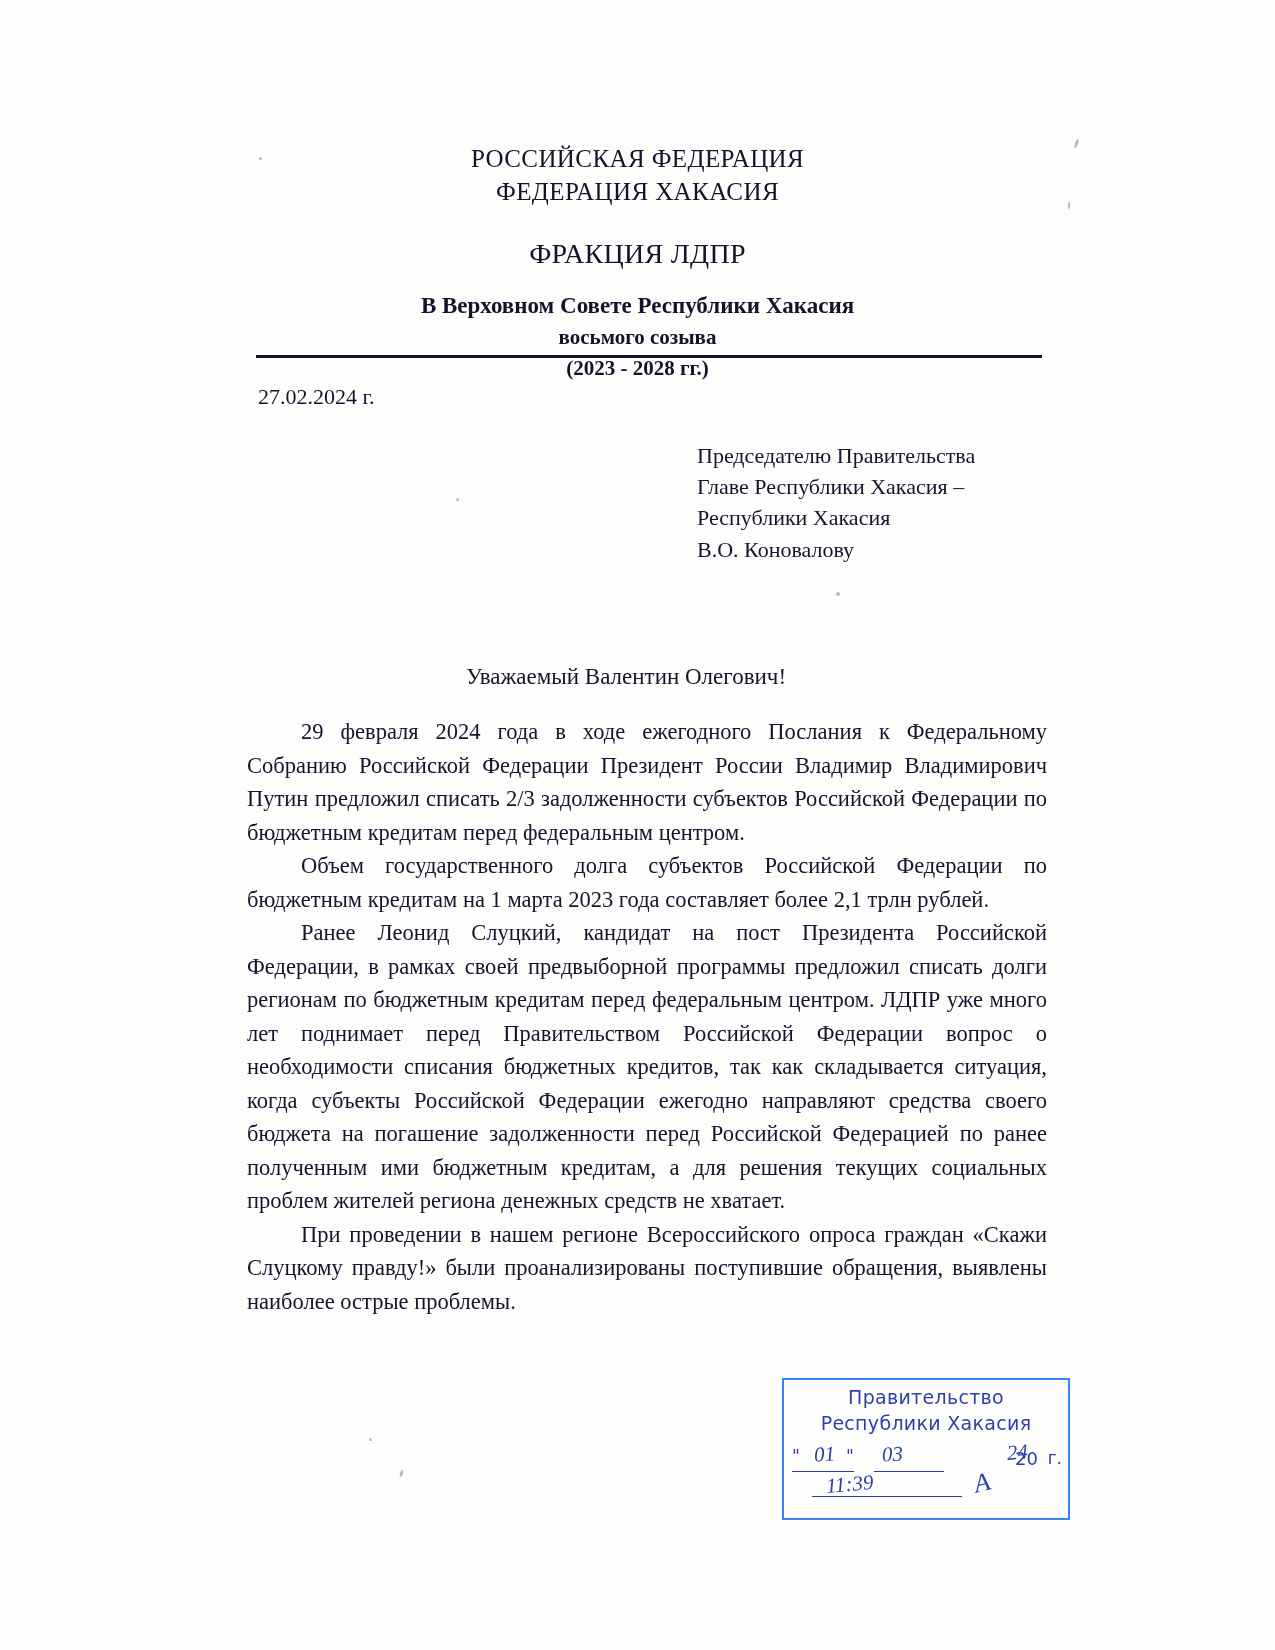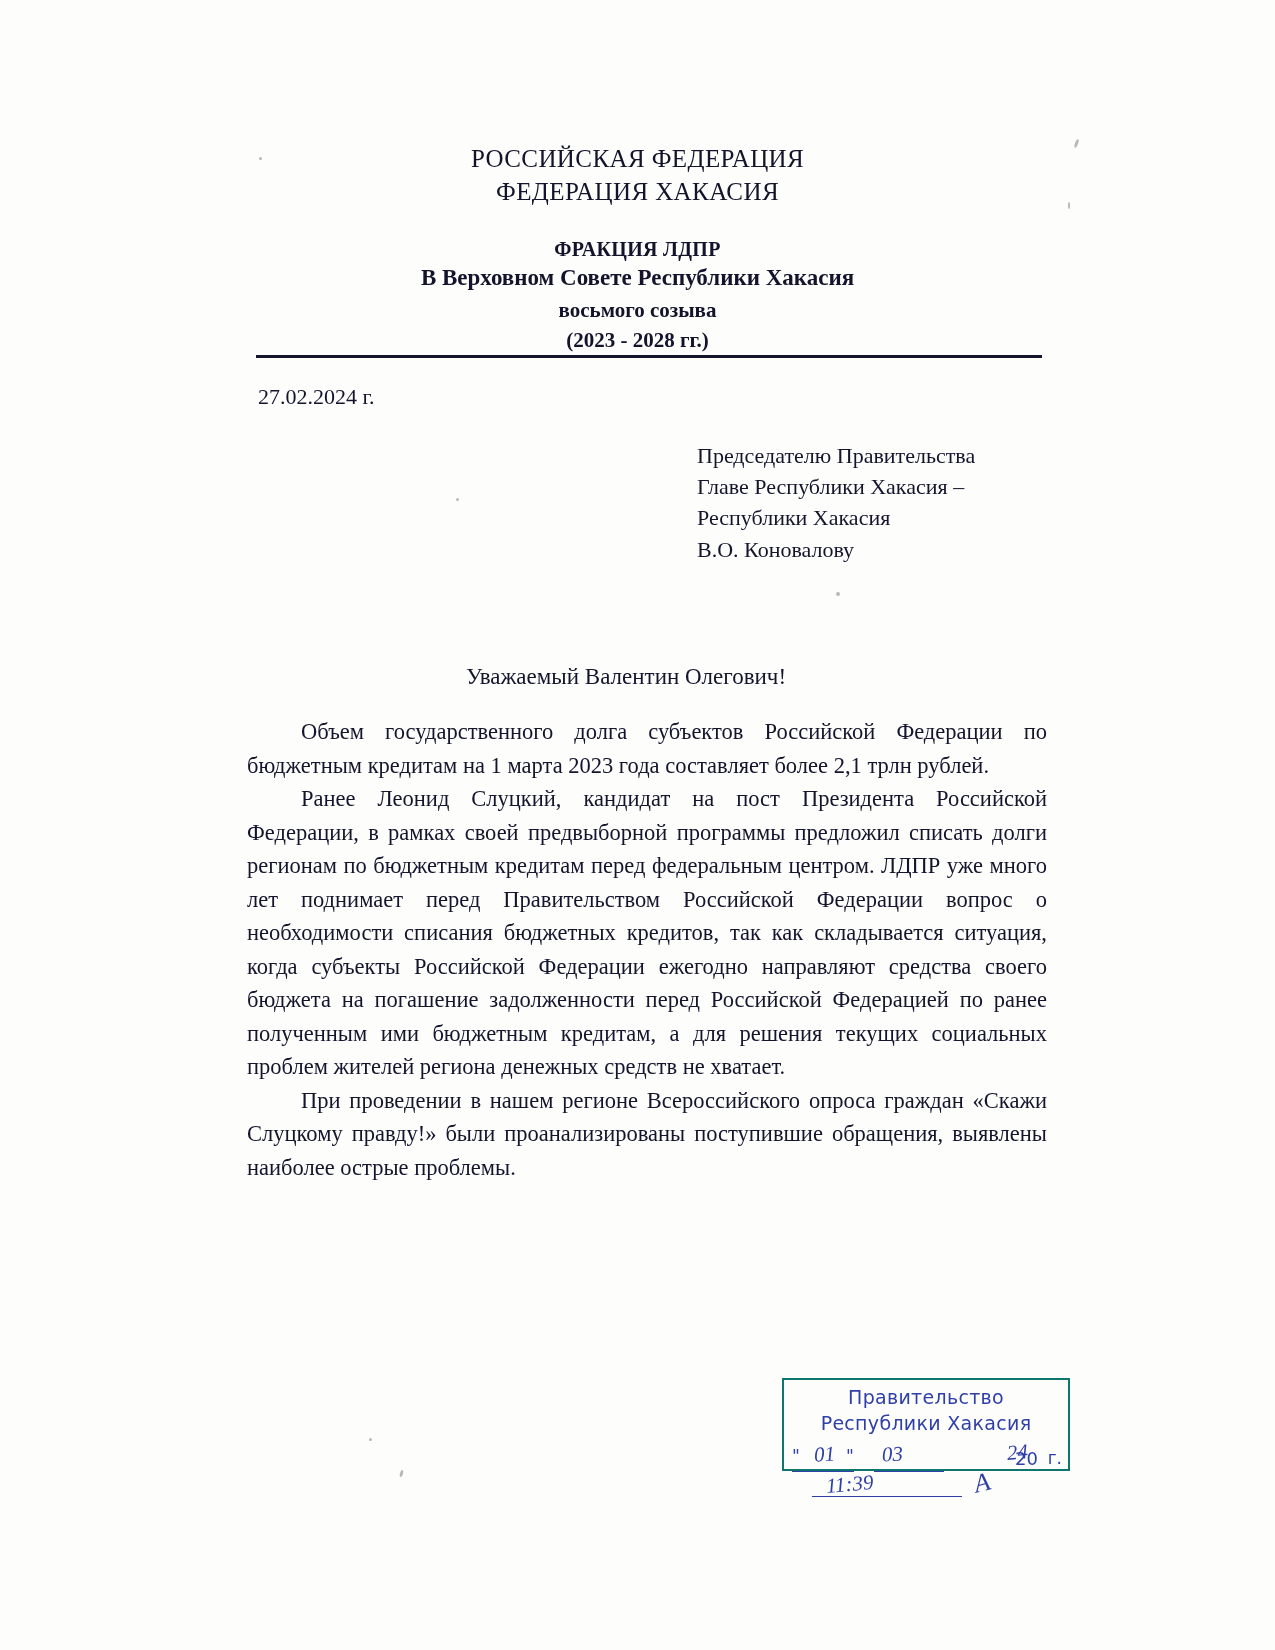--- a/index.html
+++ b/index.html
@@ -34,30 +34,30 @@
   .lh-line1, .lh-line2 {
     font-size: 25px;
     letter-spacing: 0.4px;
     font-weight: 400;
     color: #13132b;
   }
   .lh-gap {
     height: 28px;
   }
   .lh-fraction {
-    font-size: 20px;
-    font-weight: 700;
+    font-size: 28px;
+    font-weight: 400;
     letter-spacing: 0.3px;
     color: #13132b;
   }
   .lh-council {
     font-size: 23px;
     font-weight: 700;
     color: #13132b;
-    margin-top: 1px;
+    margin-top: 18px;
     text-align: center;
   }
   .lh-convocation {
     font-size: 21px;
     font-weight: 700;
     color: #13132b;
     margin-top: 3px;
   }
   .lh-years {
     font-size: 21px;
@@ -123,22 +123,22 @@
     margin: 0;
     text-indent: 54px;
   }
 
   
   .stamp {
     position: absolute;
     top: 1378px;
     left: 782px;
     width: 288px;
-    height: 93px;
-    border: 2px solid #0f766e;
+    height: 142px;
+    border: 2px solid #3b82f6;
     box-sizing: border-box;
     color: #2f3fa8;
     font-family: "DejaVu Sans", sans-serif;
   }
   .stamp-l1 {
     position: absolute;
     top: 6px;
     left: 0;
     width: 100%;
     text-align: center;
@@ -256,20 +256,21 @@
   <div class="addressee">
     <div>Председателю Правительства</div>
     <div>Главе Республики Хакасия –</div>
     <div>Республики Хакасия</div>
     <div>В.О. Коновалову</div>
   </div>
 
   <div class="salutation">Уважаемый Валентин Олегович!</div>
 
   <div class="body-text">
+    <p>29 февраля 2024 года в ходе ежегодного Послания к Федеральному Собранию Российской Федерации Президент России Владимир Владимирович Путин предложил списать 2/3 задолженности субъектов Российской Федерации по бюджетным кредитам перед федеральным центром.</p>
     <p>Объем государственного долга субъектов Российской Федерации по бюджетным кредитам на 1 марта 2023 года составляет более 2,1 трлн рублей.</p>
     <p>Ранее Леонид Слуцкий, кандидат на пост Президента Российской Федерации, в рамках своей предвыборной программы предложил списать долги регионам по бюджетным кредитам перед федеральным центром. ЛДПР уже много лет поднимает перед Правительством Российской Федерации вопрос о необходимости списания бюджетных кредитов, так как складывается ситуация, когда субъекты Российской Федерации ежегодно направляют средства своего бюджета на погашение задолженности перед Российской Федерацией по ранее полученным ими бюджетным кредитам, а для решения текущих социальных проблем жителей региона денежных средств не хватает.</p>
     <p>При проведении в нашем регионе Всероссийского опроса граждан «Скажи Слуцкому правду!» были проанализированы поступившие обращения, выявлены наиболее острые проблемы.</p>
   </div>
 
   <div class="stamp">
     <div class="stamp-l1">Правительство</div>
     <div class="stamp-l2">Республики Хакасия</div>
     <div class="stamp-row">
       <span class="stamp-q1">"</span>

